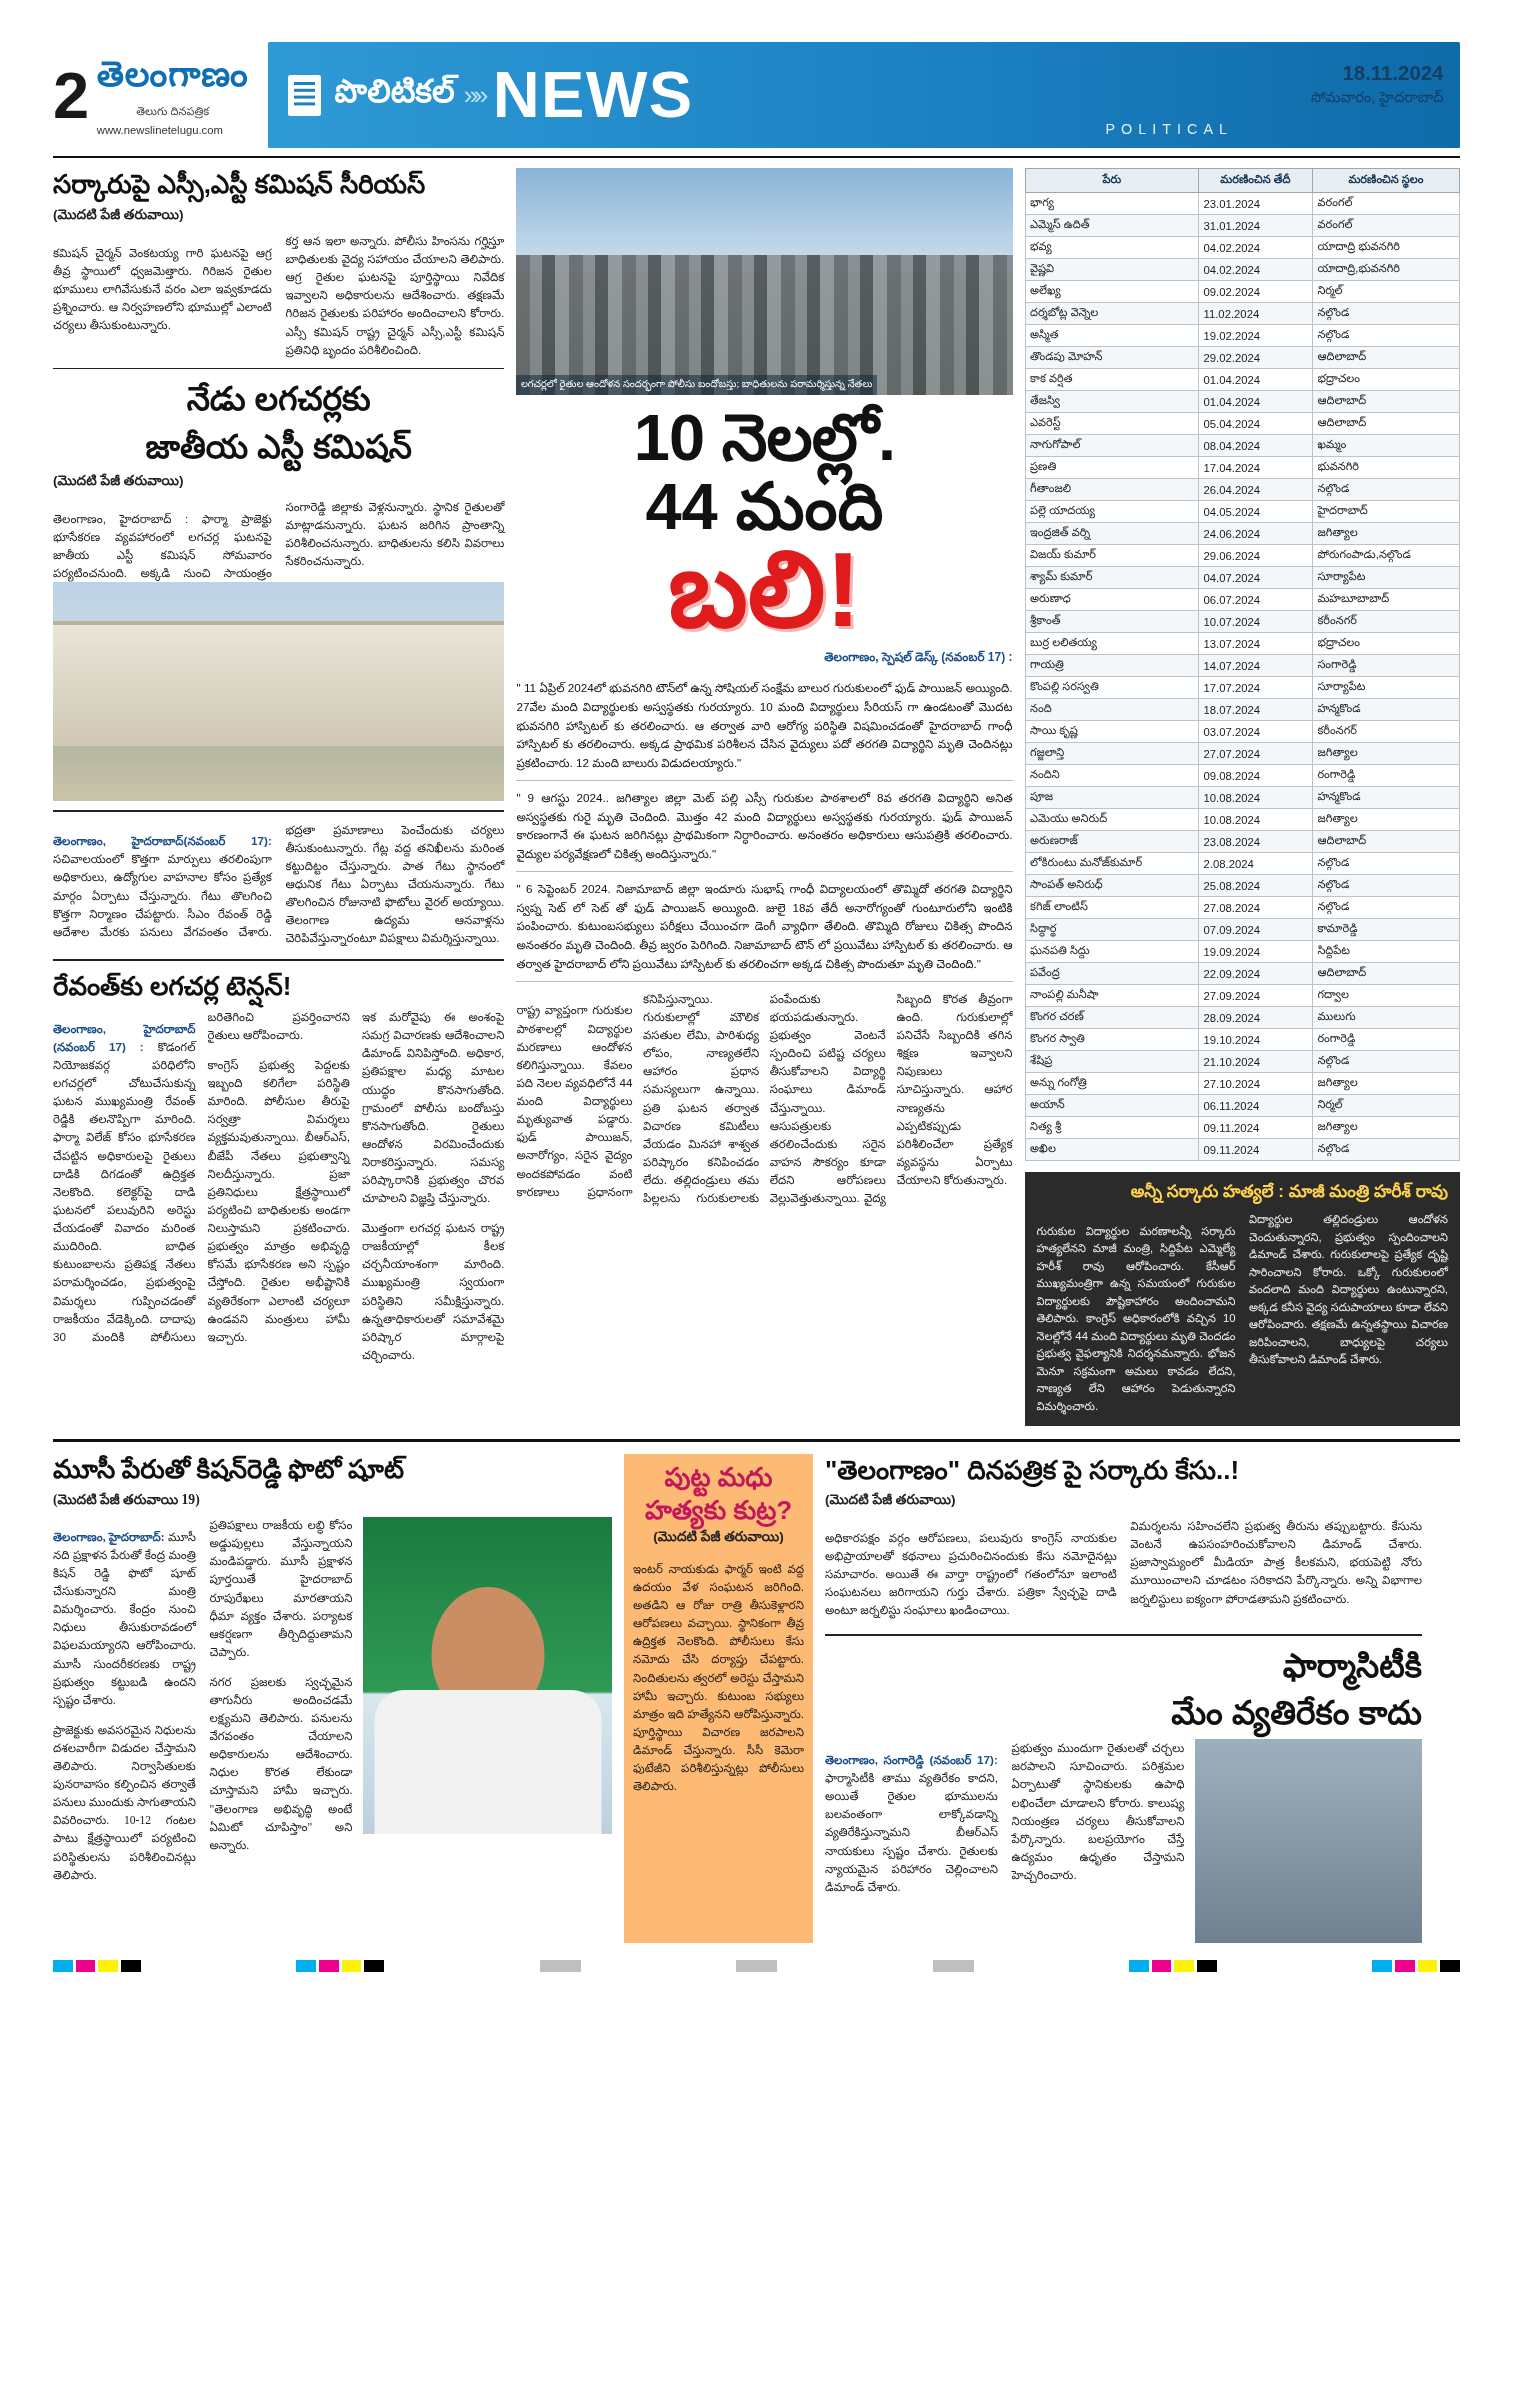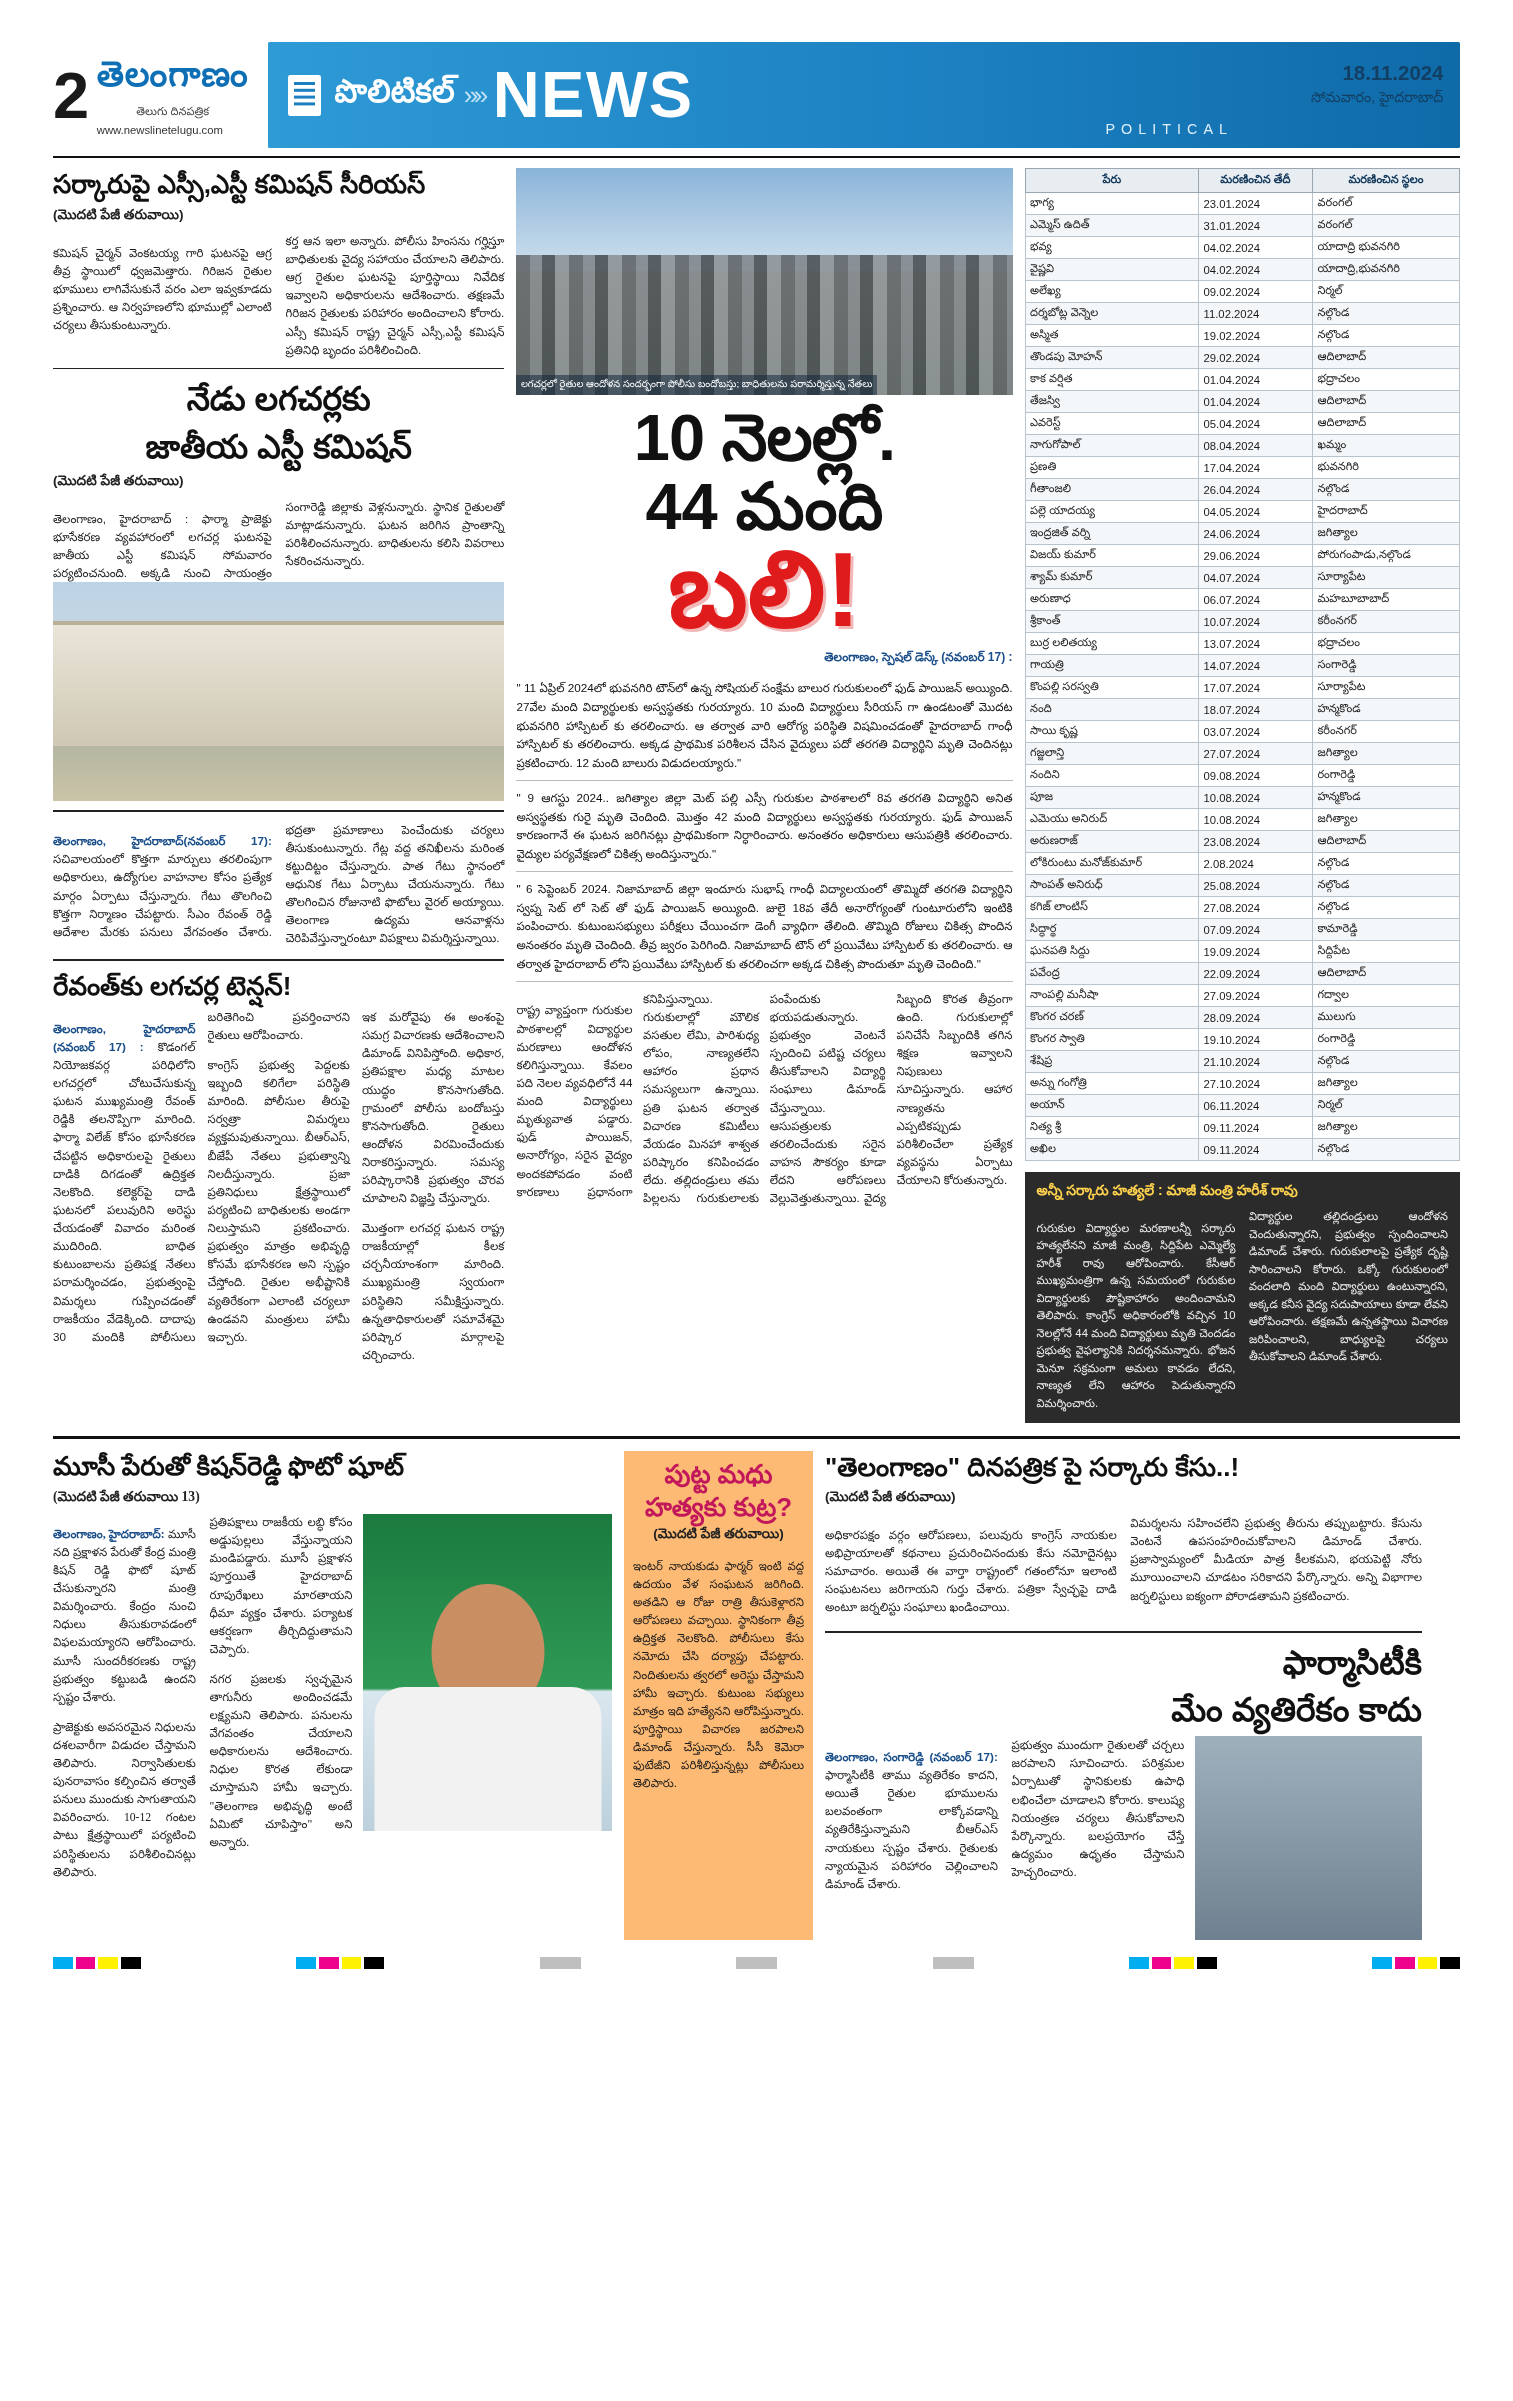--- a/index.html
+++ b/index.html
@@ -64,21 +64,21 @@
 
   .quote-block{font-size:11.7px;line-height:1.6;text-align:justify;border-bottom:0.8px solid #bbb;padding:7.6px 0;}
 
   
   table.deaths{border-collapse:collapse;width:100%;font-size:11.3px;}
   table.deaths th{background:#e8edf2;border:0.8px solid #9aa7b1;padding:3.8px 4.5px;font-weight:bold;color:#14395c;font-size:11.3px;}
   table.deaths td{border:0.8px solid #b9c3cb;padding:3px 4.5px;color:#1b1b1b;}
   table.deaths tr:nth-child(even) td{background:#f4f7fa;}
 
   .dark-box{background:#2b2b2b;color:#fff;padding:10.6px 12px;margin-top:10.6px;}
-  .dark-box .db-head{font-size:14px;font-weight:bold;color:#ffd34d;margin-bottom:6px;}
+  .dark-box .db-head{font-size:17px;font-weight:bold;color:#ffd34d;margin-bottom:6px;text-align:right;}
   .dark-box .db-body{font-size:11.3px;line-height:1.55;text-align:justify;color:#f0f0f0;}
 
   
   .bottom{display:flex;margin:12px 53px 0 53px;gap:12px;}
   .b-col1{width:559px;font-family:Liberation Serif, serif;}
   .b-col2{width:189px;background:#fdba74;padding:7.6px 9px;box-sizing:border-box;}
   .b-col3{width:597px;}
   .pink-head{font-size:26px;font-weight:bold;color:#c2185b;line-height:1.25;text-align:center;}
   .ph-person{height:317px;background:linear-gradient(#1b7a3f,#2f9a55 55%,#d9e7ef 56%,#bcd0dc 100%);position:relative;}
   .ph-person .face{position:absolute;left:50%;top:22%;transform:translateX(-50%);width:113px;height:136px;border-radius:50%;background:#c98f63;}
@@ -434,21 +434,21 @@
       </div>
     </div>
   </div>
 
   <div class="rule" style="margin-top:13.6px;"></div>
 
   <div class="bottom">
 
     <div class="b-col1">
       <h2 class="head-te">మూసీ పేరుతో కిషన్‌రెడ్డి ఫొటో షూట్</h2>
-      <div class="cont-note">(మొదటి పేజీ తరువాయి 13)</div>
+      <div class="cont-note">(మొదటి పేజీ తరువాయి 19)</div>
       <div style="display:flex;gap:10.6px;">
         <div class="body-te cols2" style="flex:1;">
           <p><span class="dateline">తెలంగాణం, హైదరాబాద్:</span>
              <span>మూసీ నది ప్రక్షాళన పేరుతో కేంద్ర మంత్రి కిషన్ రెడ్డి ఫొటో షూట్ చేసుకున్నారని మంత్రి విమర్శించారు. కేంద్రం నుంచి నిధులు తీసుకురావడంలో విఫలమయ్యారని ఆరోపించారు. మూసీ సుందరీకరణకు రాష్ట్ర ప్రభుత్వం కట్టుబడి ఉందని స్పష్టం చేశారు.</span></p>
           <p>ప్రాజెక్టుకు అవసరమైన నిధులను దశలవారీగా విడుదల చేస్తామని తెలిపారు. నిర్వాసితులకు పునరావాసం కల్పించిన తర్వాతే పనులు ముందుకు సాగుతాయని వివరించారు. 10-12 గంటల పాటు క్షేత్రస్థాయిలో పర్యటించి పరిస్థితులను పరిశీలించినట్లు తెలిపారు.</p>
           <p>ప్రతిపక్షాలు రాజకీయ లబ్ధి కోసం అడ్డుపుల్లలు వేస్తున్నాయని మండిపడ్డారు. మూసీ ప్రక్షాళన పూర్తయితే హైదరాబాద్ రూపురేఖలు మారతాయని ధీమా వ్యక్తం చేశారు. పర్యాటక ఆకర్షణగా తీర్చిదిద్దుతామని చెప్పారు.</p>
           <p>నగర ప్రజలకు స్వచ్ఛమైన తాగునీరు అందించడమే లక్ష్యమని తెలిపారు. పనులను వేగవంతం చేయాలని అధికారులను ఆదేశించారు. నిధుల కొరత లేకుండా చూస్తామని హామీ ఇచ్చారు. "తెలంగాణ అభివృద్ధి అంటే ఏమిటో చూపిస్తాం" అని అన్నారు.</p>
         </div>
         <div class="photo ph-person" style="width:249px;">
           <div class="face"></div>

